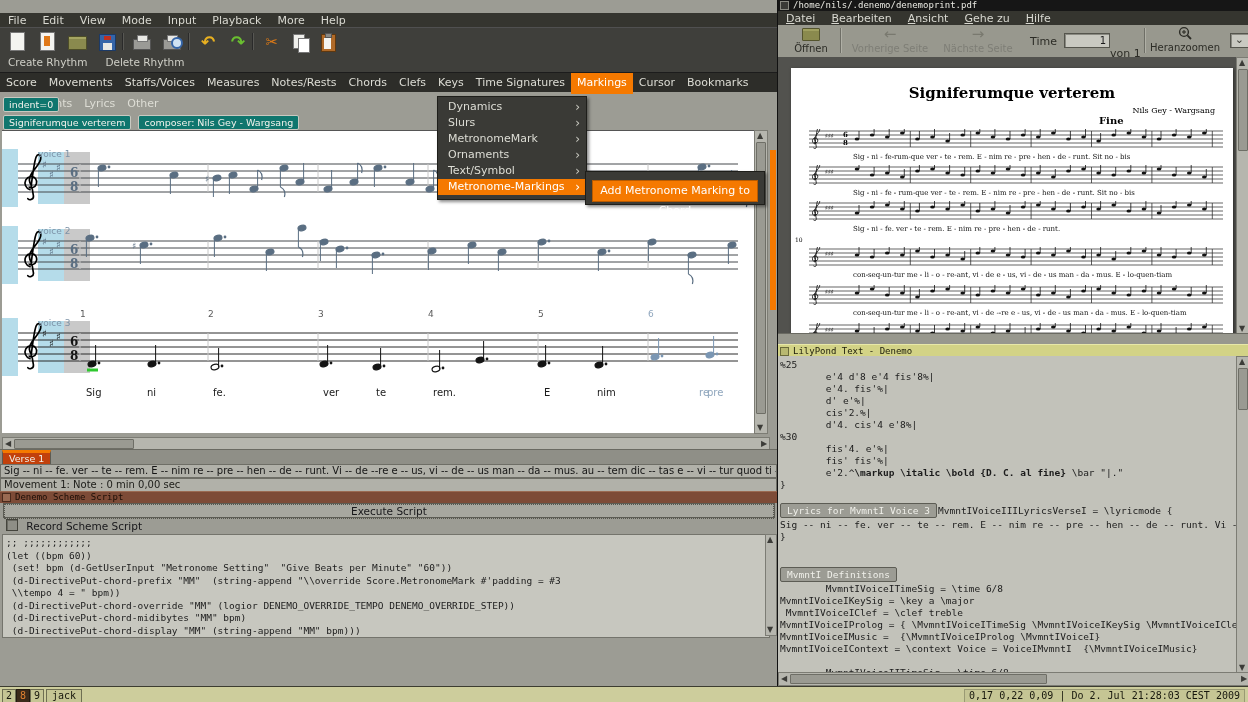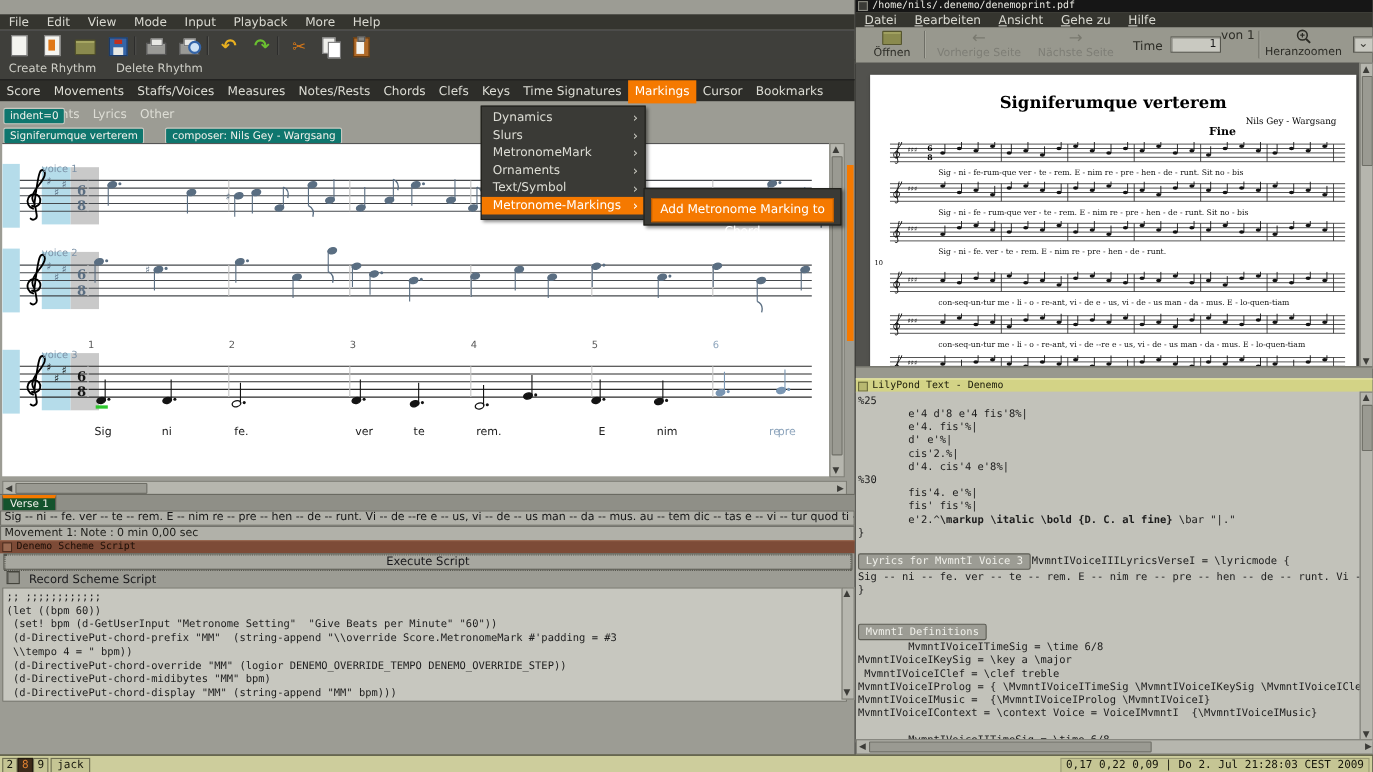--- a/index.html
+++ b/index.html
@@ -45,21 +45,21 @@
   .lyric-syll{position:absolute;font-size:10px;color:#1a1a1a;}
   .lyric-syll.muted{color:#8fa6bd;}
 
   
   .sb{background:#b6b6ae;border:1px solid #7c7c74;}
   .sb .thumb{position:absolute;background:#9a9a92;border:1px solid #6e6e66;border-radius:1px;}
   .sb .sbarrow{position:absolute;font-size:8px;line-height:10px;color:#3c3c38;text-align:center;}
 
   
   .verse-row{background:#8f8f87;border-top:1px solid #6a6a62;}
-  .verse-tab{position:absolute;left:2px;top:0;height:15px;background:#14532d;border:1px solid #5c5c54;
+  .verse-tab{position:absolute;left:2px;top:0;height:15px;background:#c2410c;border:1px solid #5c5c54;
              border-top:3px solid #f57900;border-bottom:none;color:#f0f0ea;font-size:9.5px;
              line-height:12px;padding:0 6px;}
   .lyrics-strip{background:#b1b1a9;border:1px solid #6e6e66;color:#141414;font-size:10px;
              line-height:12px;white-space:nowrap;overflow:hidden;padding-left:3px;}
   .movement-bar{background:#b1b1a9;border:1px solid #6e6e66;color:#20201c;font-size:10px;
              line-height:12px;padding-left:3px;}
 
   
   .scheme-title{background:#7d4b37;border-top:1px solid #9a6a52;color:#1b0d06;font-size:9px;
              line-height:11px;font-family:"DejaVu Sans Mono",monospace;}
@@ -167,21 +167,21 @@
       <span>Create Rhythm</span><span>Delete Rhythm</span>
     </div>
 
     <div class="cmdbar abs" id="command-menu" style="left:0;top:72px;right:0;height:19px;line-height:16px;"><span class="cmd-item">Score</span><span class="cmd-item">Movements</span><span class="cmd-item">Staffs/Voices</span><span class="cmd-item">Measures</span><span class="cmd-item">Notes/Rests</span><span class="cmd-item">Chords</span><span class="cmd-item">Clefs</span><span class="cmd-item">Keys</span><span class="cmd-item">Time Signatures</span><span class="cmd-item active">Markings</span><span class="cmd-item">Cursor</span><span class="cmd-item">Bookmarks</span><span class="cmd-item">Instruments</span><span class="cmd-item">Lyrics</span><span class="cmd-item">Other</span></div>
 
     <div class="abs" style="left:3px;top:93px;">
       <span class="tagbtn">indent=0</span>
     </div>
     <div class="abs" style="left:3px;top:111px;">
       <span class="tagbtn">Signiferumque verterem</span>
-      <span class="tagbtn" style="margin-left:14px;">composer: Nils Gey - Wargsang</span>
+      <span class="tagbtn" style="margin-left:2px;">composer: Nils Gey - Wargsang</span>
     </div>
 
     <div class="abs" id="music-canvas" style="left:2px;top:130px;width:752px;height:302px;">
       <svg id="score-svg" width="752" height="302" viewBox="0 0 752 302" style="position:absolute;left:0;top:0;">
           <defs>
             <path id="gclef" fill="none" stroke-width="1.5" stroke-linecap="round" d="M7.2,34.6 C3.4,33.4 1.6,29.2 3.4,25.8 C5.2,22.4 9.8,21.8 12,24.6 C14.2,27.4 13,31.6 9.6,32.6 C8.4,33 7.2,32.8 6.4,32.2 M8,33 C8,33 10.8,10 12.6,5.4 C13.8,2.2 16.6,2.6 16.8,6 C17,10.2 12.2,14.6 8.8,19.6 C5.8,24 6.2,28 8.6,31 M9,33 L10.2,40 C10.6,43 7,44.6 5.2,42.6" stroke="#000"></path>
           </defs>
           <g>
             <rect x="0" y="18" width="16" height="58" fill="#b5dcea"></rect>
             <rect x="62" y="21" width="26" height="52" fill="#c9c9c9"></rect>
@@ -451,21 +451,21 @@
       <div class="abs" style="left:70px;top:2px;width:84px;height:28px;text-align:center;">
         <div style="color:#79796f;font-size:15px;line-height:14px;">←</div>
         <div class="pdf-tb-label disabled" style="left:0;right:0;top:16px;">Vorherige Seite</div>
       </div>
       <div class="abs" style="left:160px;top:2px;width:80px;height:28px;text-align:center;">
         <div style="color:#79796f;font-size:15px;line-height:14px;">→</div>
         <div class="pdf-tb-label disabled" style="left:0;right:0;top:16px;">Nächste Seite</div>
       </div>
       <div class="pdf-tb-label" style="left:252px;top:10px;font-size:11px;">Time</div>
       <div class="entry" style="left:286px;top:8px;width:38px;height:13px;">1</div>
-      <div class="pdf-tb-label" style="left:332px;top:0;font-size:11px;">von 1</div>
+      <div class="pdf-tb-label" style="left:332px;top:22px;font-size:11px;">von 1</div>
       <div class="abs" style="left:366px;top:3px;width:1px;height:25px;background:#6e6e66;border-right:1px solid #b0b0a6;"></div>
       <div class="abs" style="left:372px;top:1px;width:70px;height:28px;text-align:center;">
         <svg width="14" height="14" style="display:block;margin:0 auto;">
           <circle cx="6" cy="6" r="4.4" fill="none" stroke="#2c2c26" stroke-width="1.4"></circle>
           <line x1="9.4" y1="9.4" x2="13" y2="13" stroke="#2c2c26" stroke-width="1.8"></line>
           <line x1="4" y1="6" x2="8" y2="6" stroke="#2c2c26" stroke-width="1.1"></line>
           <line x1="6" y1="4" x2="6" y2="8" stroke="#2c2c26" stroke-width="1.1"></line>
         </svg>
         <div class="pdf-tb-label" style="left:0;right:0;top:16px;">Heranzoomen</div>
       </div>

